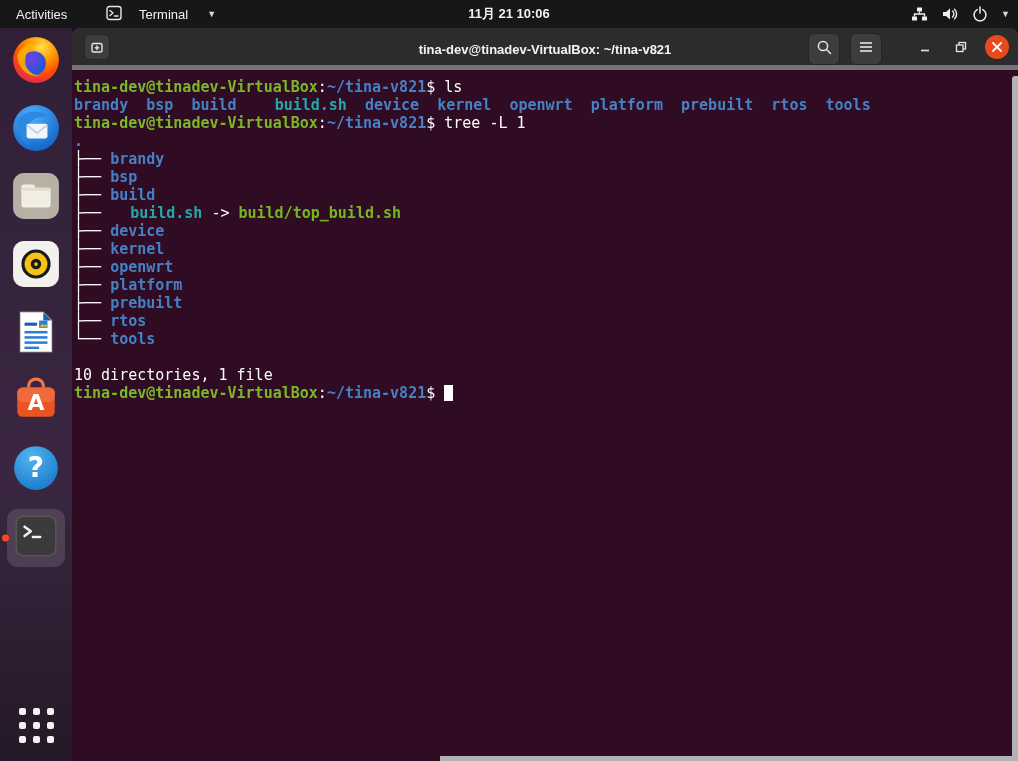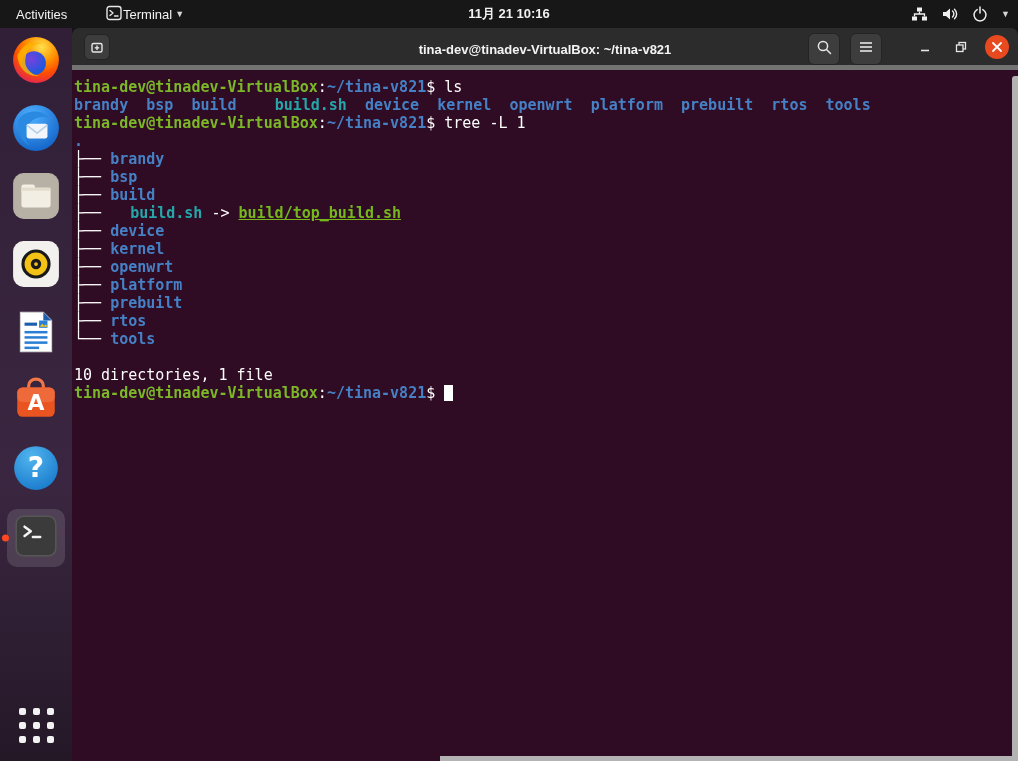--- a/index.html
+++ b/index.html
@@ -4,21 +4,21 @@
 <style>
   html,body{margin:0;padding:0;width:1018px;height:761px;overflow:hidden;background:#141414;
     font-family:"Liberation Sans",sans-serif;-webkit-font-smoothing:antialiased;}
   *{box-sizing:border-box;}
 
   
   .topbar{position:absolute;left:0;top:0;width:1018px;height:28px;background:#171717;
     color:#f2f2f2;font-size:13px;display:flex;align-items:center;}
   .activities{position:absolute;left:0;top:0;height:28px;display:flex;align-items:center;
     padding:0 16px;cursor:default;}
-  .appmenu{position:absolute;left:106px;top:0;height:28px;display:flex;align-items:center;gap:1px;}
+  .appmenu{position:absolute;left:106px;top:0;height:28px;display:flex;align-items:center;gap:17px;}
   .appmenu .caret{font-size:9px;color:#d8d8d8;margin-left:2px;}
   .clock{position:absolute;left:50%;top:0;transform:translateX(-50%);height:28px;
     display:flex;align-items:center;font-weight:bold;font-size:13px;}
   .status{position:absolute;right:8px;top:0;height:28px;display:flex;align-items:center;gap:13px;}
   .status svg{display:block;}
   .status .caret{font-size:9px;color:#d8d8d8;}
 
   
   .dock{position:absolute;left:0;top:28px;bottom:0;width:72px;
     background:linear-gradient(180deg,#311f37 0%,#3a2640 62%,#241827 100%);
@@ -47,21 +47,21 @@
   .gap{width:10px;}
 
   .term{position:absolute;left:0;top:42px;right:0;bottom:0;padding:8px 8px 0 2px;overflow:hidden;}
   .term-lines{font-family:"DejaVu Sans Mono",monospace;font-size:15px;line-height:18px;
     white-space:pre;}
   .tline{min-height:18px;}
   .seg-white{color:var(--fg);}
   .seg-green{color:var(--green);font-weight:bold;}
   .seg-blue{color:var(--blue);font-weight:bold;}
   .seg-cyan{color:var(--cyan);font-weight:bold;margin-left:20px;}
-  .seg-exec{color:var(--exec);font-weight:bold;text-decoration:underline;}
+  .seg-exec{color:var(--exec);font-weight:bold;}
   .cursor{display:inline-block;width:9px;height:16px;background:#ffffff;vertical-align:-3px;}
 
   .scroll-strip{position:absolute;right:0;top:48px;bottom:5px;width:6px;background:#b3b3b3;
     border-top-left-radius:3px;}
   .bottom-strip{position:absolute;right:0;bottom:0;height:5px;left:368px;background:#b3b3b3;}
 </style>
 </head>
 <body>
 
 <div class="topbar">
@@ -73,21 +73,21 @@
       <svg width="16" height="16" viewBox="0 0 16 16">
         <rect x="1" y="1.5" width="14" height="13" rx="2.5" fill="none" stroke="#e8e8e8" stroke-width="1.4"></rect>
         <path d="M4 5.5 L7 8 L4 10.5" fill="none" stroke="#e8e8e8" stroke-width="1.4" stroke-linecap="round" stroke-linejoin="round"></path>
         <line x1="8.5" y1="11" x2="12" y2="11" stroke="#e8e8e8" stroke-width="1.4" stroke-linecap="round"></line>
       </svg>
     </span>
     <span>Terminal</span>
     <span class="caret">▼</span>
   </div>
   <div class="clock">
-    <span>11月 21 10:16</span>
+    <span>11月 21 10:06</span>
   </div>
   <div class="status">
     <span>
       <svg width="17" height="16" viewBox="0 0 17 16">
         <rect x="6" y="1.5" width="5" height="4" fill="#f0f0f0"></rect>
         <rect x="1" y="10.5" width="5" height="4" fill="#f0f0f0"></rect>
         <rect x="11" y="10.5" width="5" height="4" fill="#f0f0f0"></rect>
         <path d="M8.5 5.5 V8 M3.5 10.5 V8 H13.5 V10.5" fill="none" stroke="#f0f0f0" stroke-width="1.3"></path>
       </svg>
     </span>

